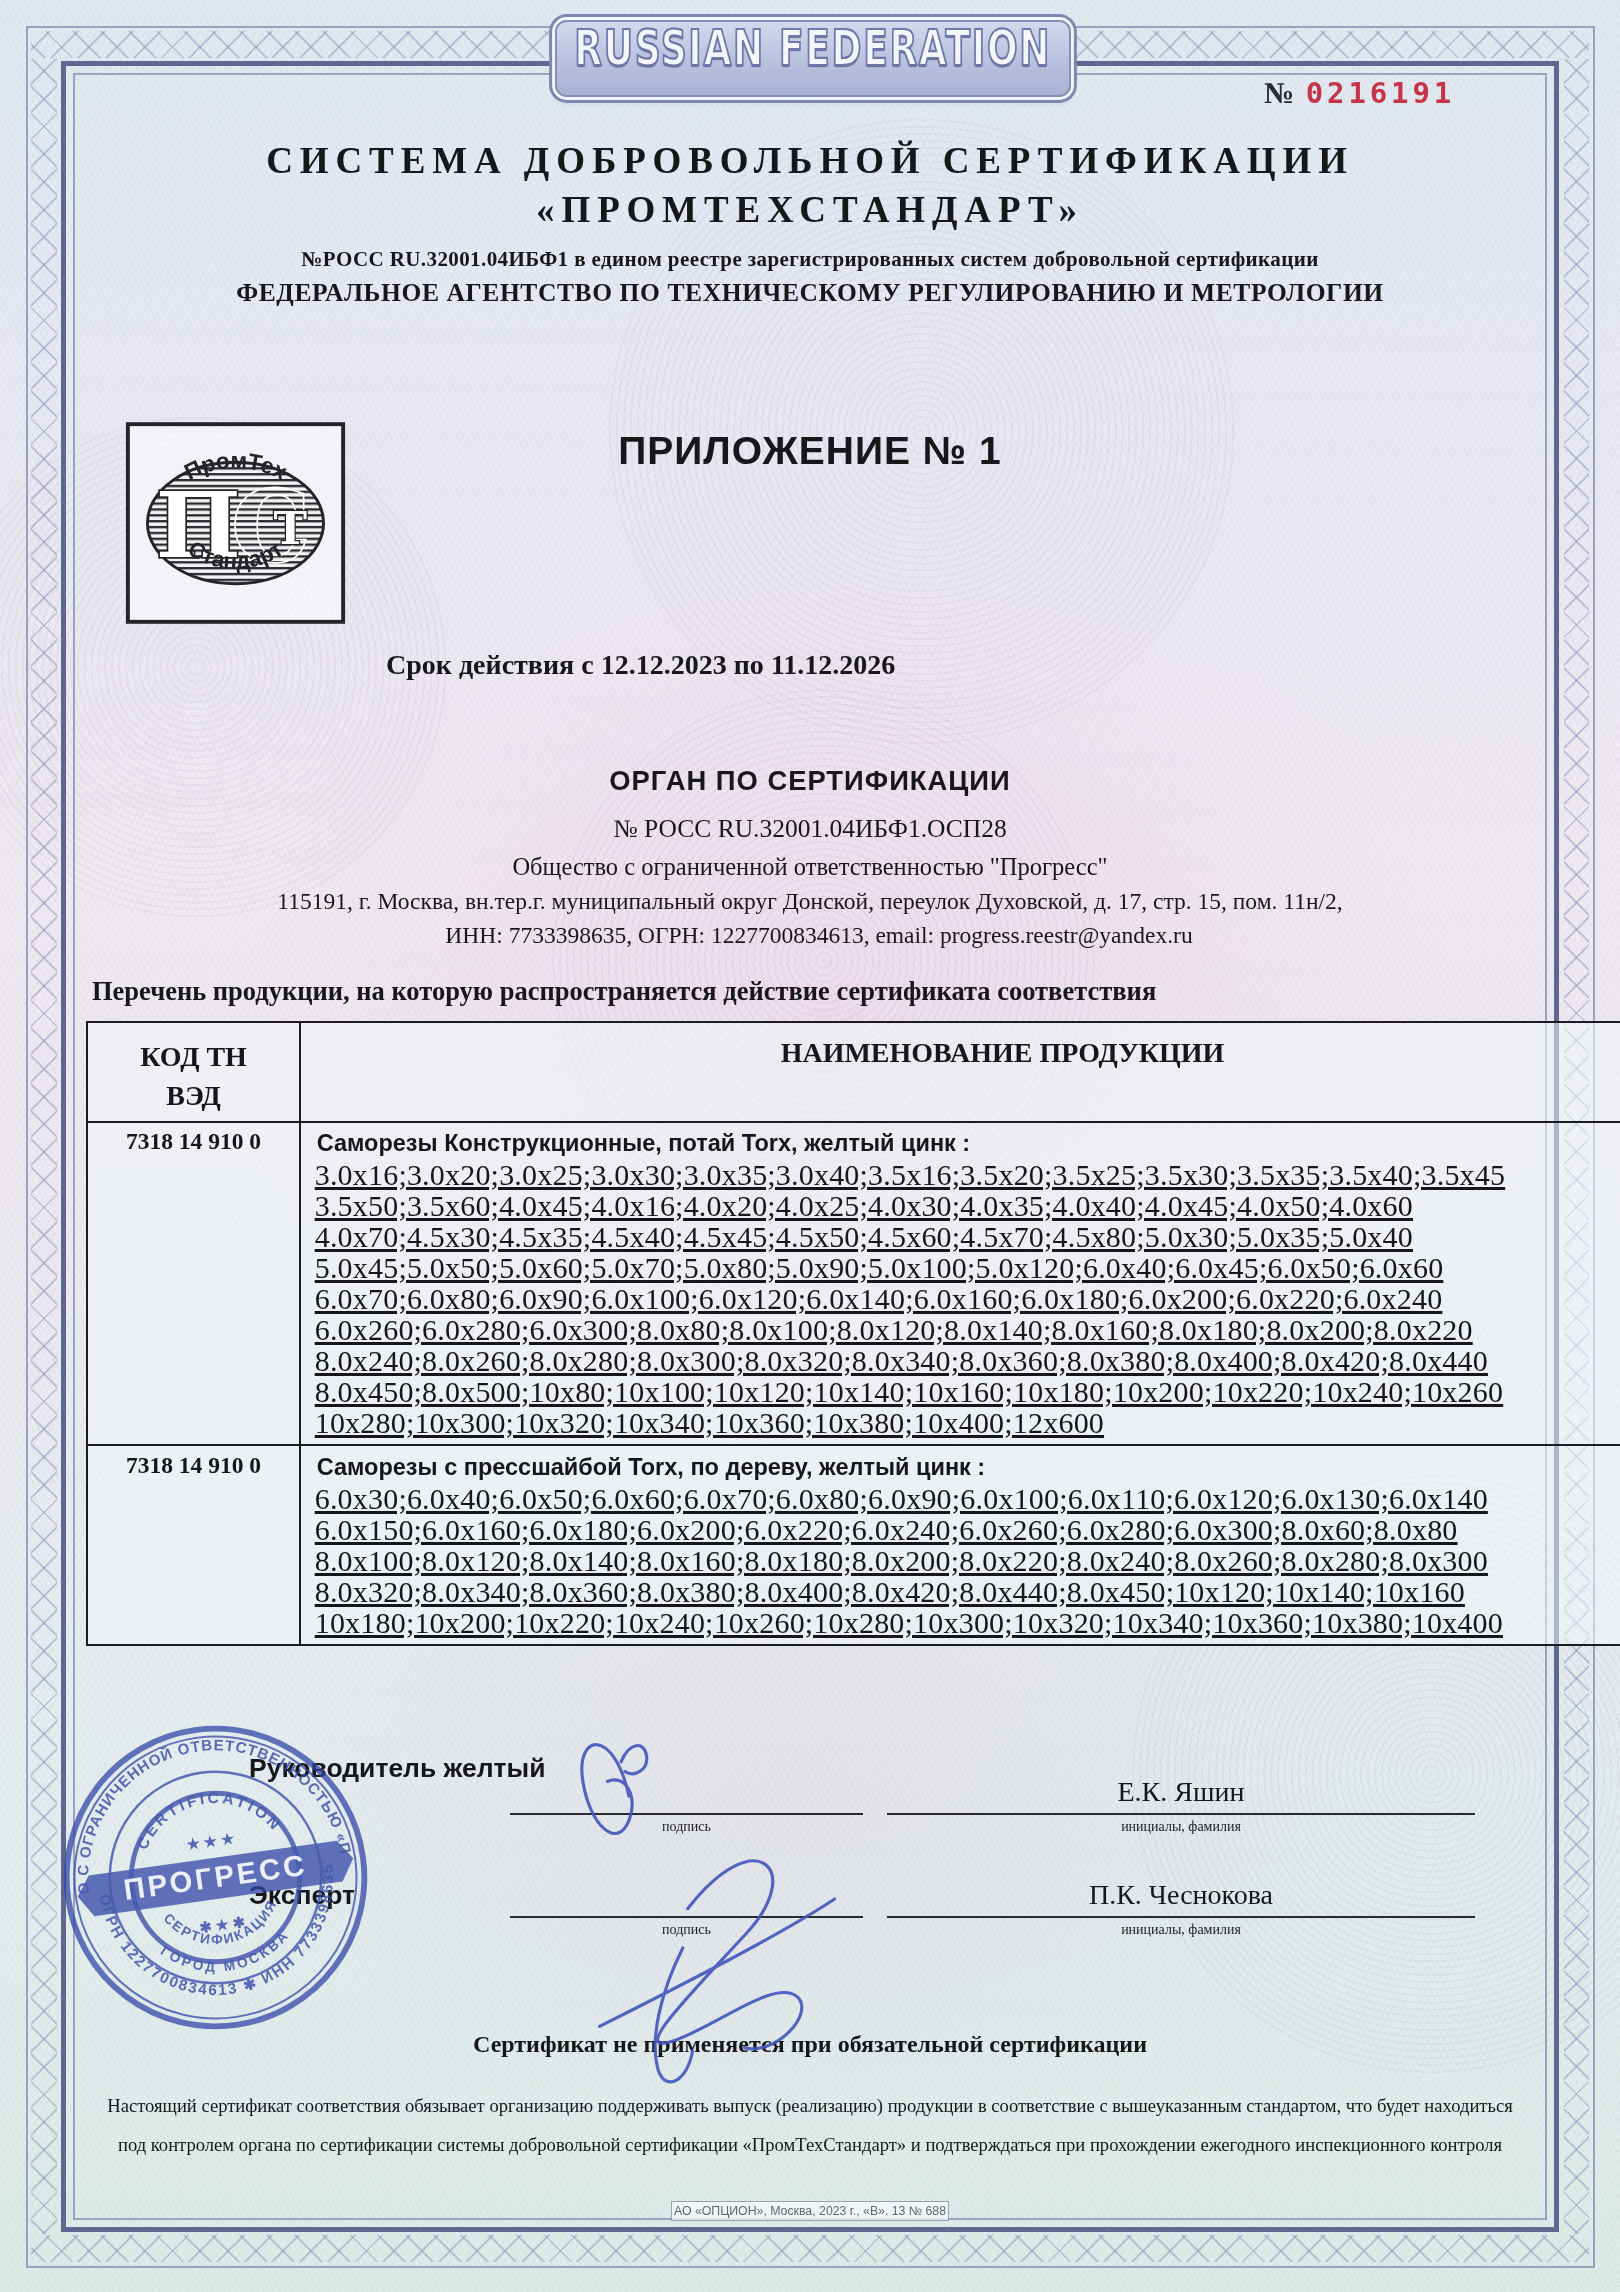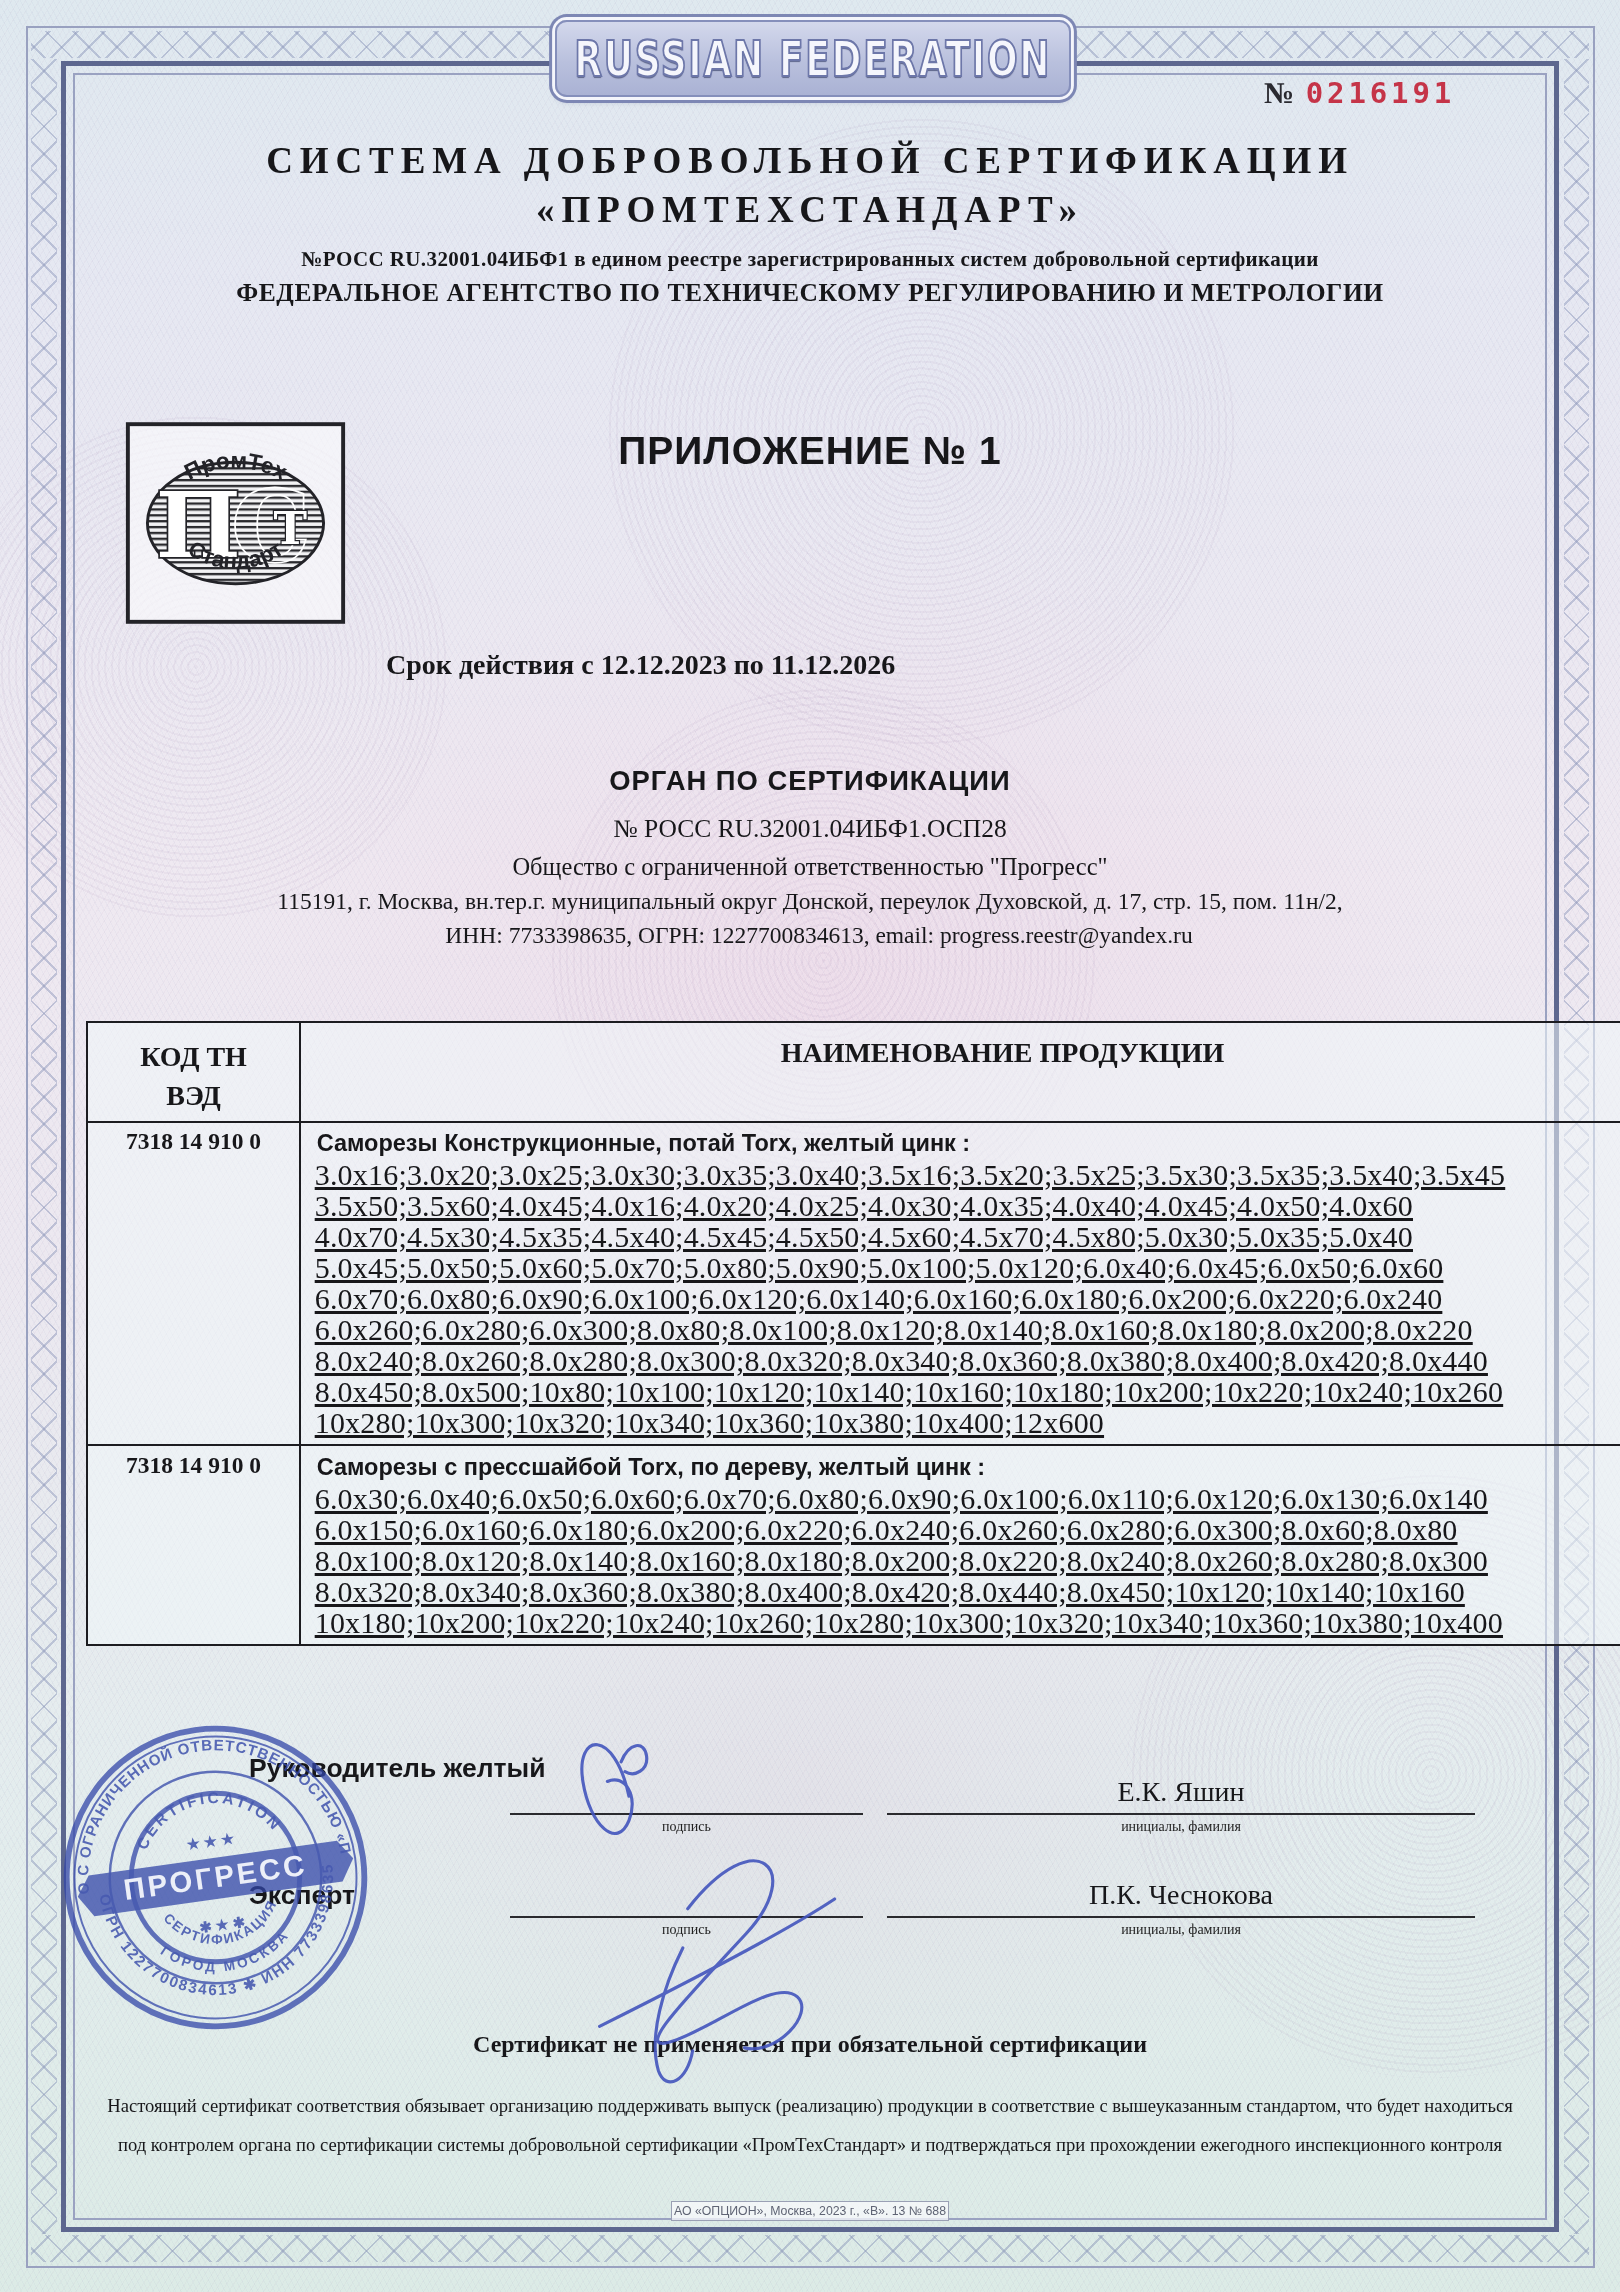--- a/index.html
+++ b/index.html
@@ -32,21 +32,21 @@
   .band-bottom{left:31px; right:31px; bottom:31px; height:27.4px;}
   .band-left{left:31px; top:59px; bottom:59px; width:25.5px;}
   .band-right{right:31px; top:59px; bottom:59px; width:25.5px;}
 
   
   .banner{
     position:absolute; left:555px; top:19.6px; width:512px; height:73px;
     background:linear-gradient(180deg,#d3d8ec 0%, #b9c0dd 55%, #aab2d4 100%);
     border-radius:11.8px; border:2px solid #858fbb;
     box-shadow:0 0 0 2.9px #f4f5fb, 0 0 0 5.9px #7d87b4, 0 3.9px 5.9px rgba(80,90,130,.35);
-    display:flex; align-items:center; justify-content:center;
+    display:flex; align-items:flex-start; justify-content:center;
   }
   .banner-text{
     font-family:"DejaVu Sans", sans-serif; font-weight:800; font-size:44px; letter-spacing:2px;
     color:#f5f6fc; transform:scaleX(.82) scaleY(1.12); white-space:nowrap;
     -webkit-text-stroke:2px #6d77a9;
     text-shadow:0 2px 1px rgba(70,78,115,.8), 0 -1px 0 #8f98c4;
   }
   
   .certno{position:absolute; top:76px; left:1264px; width:294px; font-size:30px; letter-spacing:2px; white-space:nowrap;}
   .certno .pre{color:#2a2a30; font-weight:600;}
@@ -161,20 +161,21 @@
   </svg>
 
   <div class="appendix-title">ПРИЛОЖЕНИЕ № 1</div>
   <div class="validity">Срок действия с 12.12.2023 по 11.12.2026</div>
 
   <div class="c org-heading h-line" style="position:absolute;">ОРГАН ПО СЕРТИФИКАЦИИ</div>
   <div class="c org-number" style="position:absolute;">№ РОСС RU.32001.04ИБФ1.ОСП28</div>
   <div class="c org-name" style="position:absolute;">Общество с ограниченной ответственностью "Прогресс"</div>
   <div class="c org-addr" style="position:absolute;">115191, г. Москва, вн.тер.г. муниципальный округ Донской, переулок Духовской, д. 17, стр. 15, пом. 11н/2,</div>
   <div class="c org-contacts" style="position:absolute;padding-left:9px;">ИНН: 7733398635, ОГРН: 1227700834613, email: progress.reestr@yandex.ru</div>
+  <div class="list-heading">Перечень продукции, на которую распространяется действие сертификата соответствия</div>
 
   <table class="ptable">
     <colgroup>
         <col class="col-code">
         <col>
       </colgroup>
     <tbody>
         <tr>
       <th class="th-code">КОД ТН
 ВЭД</th>

